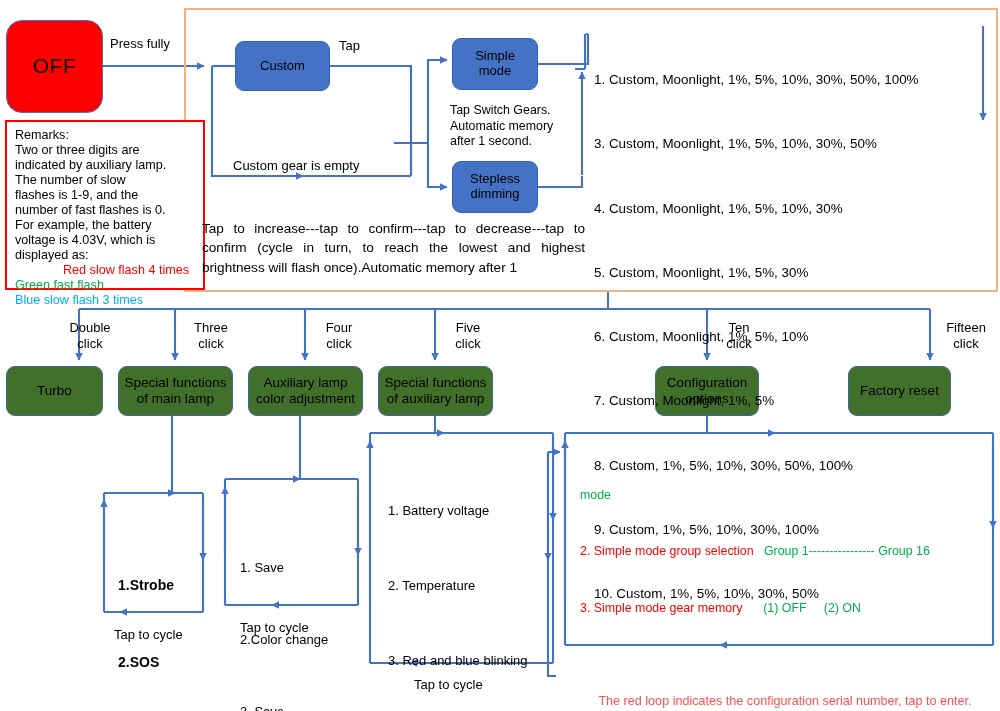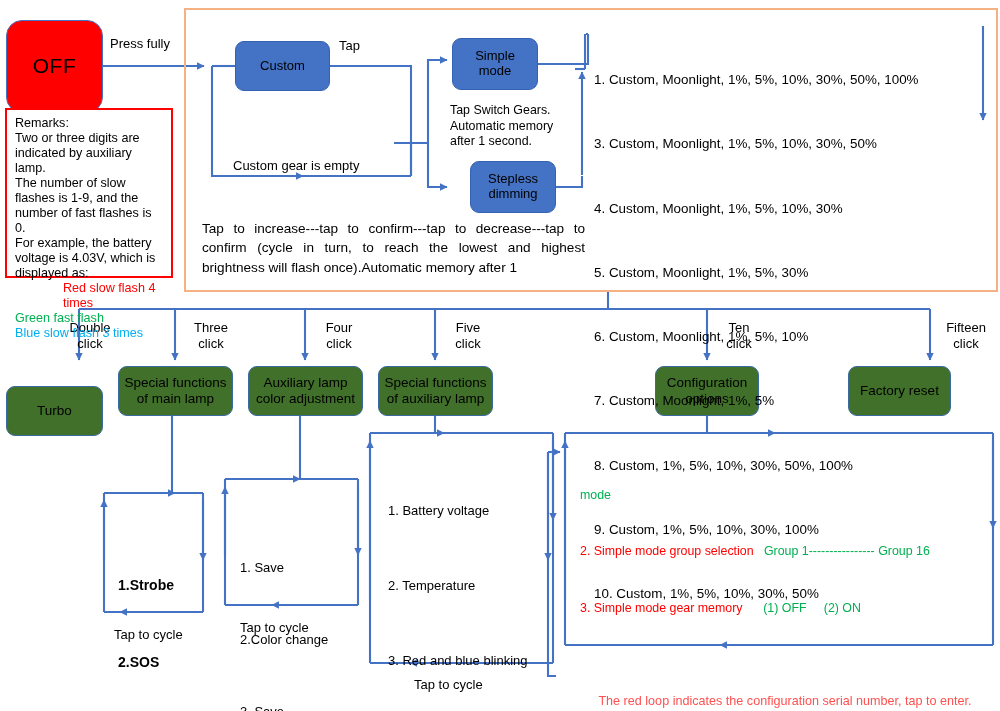--- a/index.html
+++ b/index.html
@@ -140,24 +140,24 @@
 
   <div class="node off" style="left:6px;top:20px;width:97px;height:93px;">OFF</div>
 
   <div class="panel orange-frame" style="left:184px;top:8px;width:814px;height:284px;"></div>
 
   <div class="node blue" style="left:235px;top:41px;width:95px;height:50px;">Custom</div>
 
   <div class="node blue" style="left:452px;top:38px;width:86px;height:52px;white-space:pre-line;">Simple
 mode</div>
 
-  <div class="node blue" style="left:452px;top:161px;width:86px;height:52px;white-space:pre-line;margin-left:18px;">Stepless
+  <div class="node blue" style="left:452px;top:161px;width:86px;height:52px;white-space:pre-line;">Stepless
 dimming</div>
 
-  <div class="node green" style="left:6px;top:366px;width:97px;height:50px;margin-top:20px;">Turbo</div>
+  <div class="node green" style="left:6px;top:366px;width:97px;height:50px;">Turbo</div>
 
   <div class="node green" style="left:118px;top:366px;width:115px;height:50px;white-space:pre-line;">Special functions
 of main lamp</div>
 
   <div class="node green" style="left:248px;top:366px;width:115px;height:50px;white-space:pre-line;">Auxiliary lamp
 color adjustment</div>
 
   <div class="node green" style="left:378px;top:366px;width:115px;height:50px;white-space:pre-line;">Special functions
 of auxiliary lamp</div>
 
@@ -186,21 +186,21 @@
 click</div>
   <div class="lbl center" style="left:714px;top:320px;width:50px;">Ten
 click</div>
   <div class="lbl center" style="left:937px;top:320px;width:58px;">Fifteen
 click</div>
 
   <div class="lbl" style="left:114px;top:627px;">Tap to cycle</div>
   <div class="lbl" style="left:240px;top:620px;">Tap to cycle</div>
   <div class="lbl" style="left:414px;top:677px;">Tap to cycle</div>
 
-  <div class="panel remarks" style="left:5px;top:108px;width:168px;height:170px;">
+  <div class="panel remarks" style="left:5px;top:120px;width:200px;height:170px;">
     <div>Remarks:</div>
     <div style="white-space:pre-line;">Two or three digits are
 indicated by auxiliary lamp.
 The number of slow
 flashes is 1-9, and the
 number of fast flashes is 0.
 For example, the battery
 voltage is 4.03V, which is
 displayed as:</div>
     <div class="r">Red slow flash 4 times</div>

